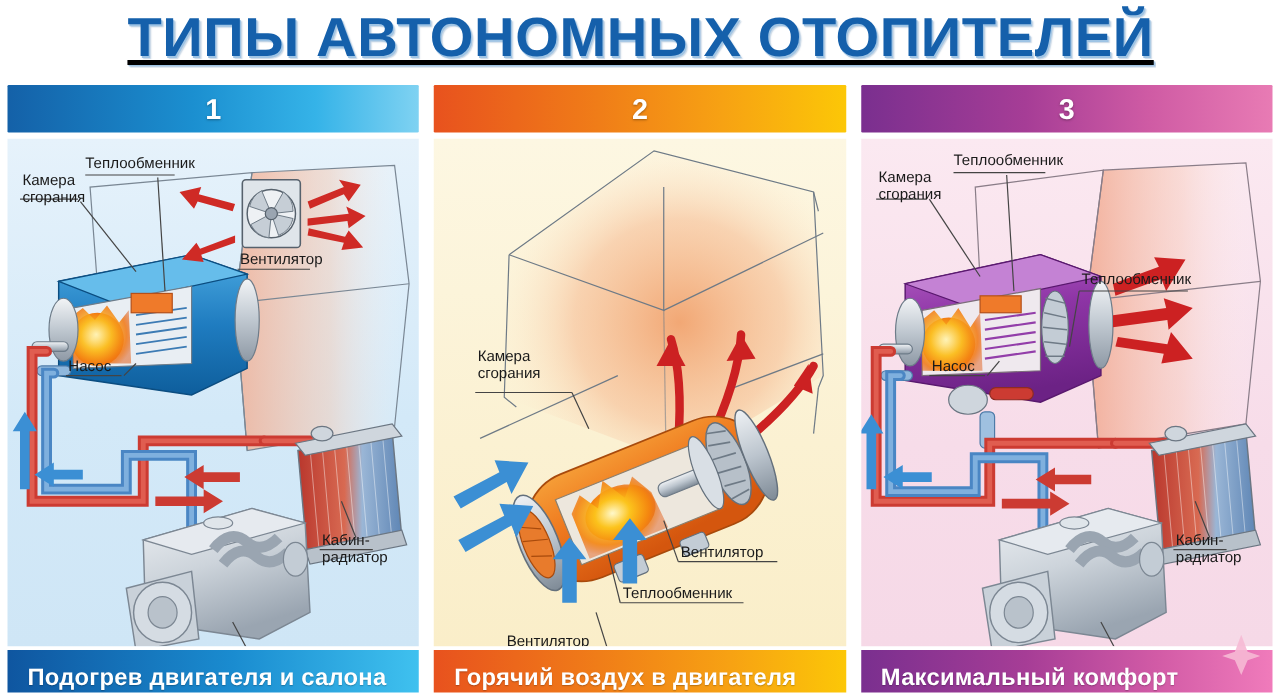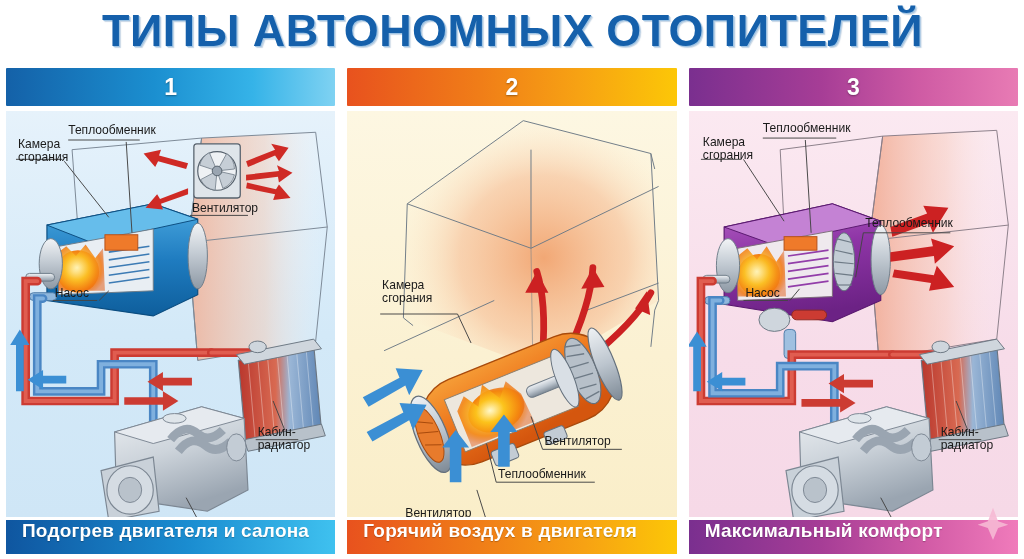--- a/index.html
+++ b/index.html
@@ -9,20 +9,21 @@
     font-family: "Liberation Sans", sans-serif;
     overflow: hidden;
   }
   #app { position: relative; width: 1024px; height: 559px; background:#fff; }
 
   
   .title-bar {
     position: absolute; left: 0; top: 0; width: 1024px; height: 62px;
     display: flex; align-items: center; justify-content: center;
     background: #ffffff;
+    text-decoration: underline;
   }
   .title-bar .title-text {
     font-family: "Liberation Sans", sans-serif;
     font-weight: bold;
     font-size: 44px;
     letter-spacing: 0.5px;
     color: #1560ab;
     white-space: nowrap;
     text-shadow: 1px 1px 0 #9fc4e4, 2px 2px 1px rgba(30,90,150,.25);
     transform: scaleX(1.02);
@@ -40,21 +41,21 @@
     display: flex; align-items: center; justify-content: center;
     border-radius: 1px;
   }
   .panel-header .num {
     color: #ffffff; font-weight: bold; font-size: 23px;
     text-shadow: 0 1px 2px rgba(0,0,0,.35);
   }
   .panel-body { position: relative; flex: 1 1 auto; margin: 5px 4px 0 4px; overflow: hidden; }
   .panel-footer {
     height: 34px; margin: 3px 4px 5px 4px;
-    display: flex; align-items: flex-start; padding-left: 16px;
+    display: flex; align-items: flex-end; padding-left: 16px;
     position: relative; overflow: visible;
   }
   .panel-footer .cap {
     color: #ffffff; font-size: 19px; font-weight: bold;
     letter-spacing: .2px; white-space: nowrap;
     text-shadow: 0 1px 1px rgba(0,0,0,.25);
   }
 
   
   .hdr-1 { background: linear-gradient(90deg, #1461a8 0%, #1b8fd0 45%, #35b3e8 75%, #7fd2f2 100%); }

